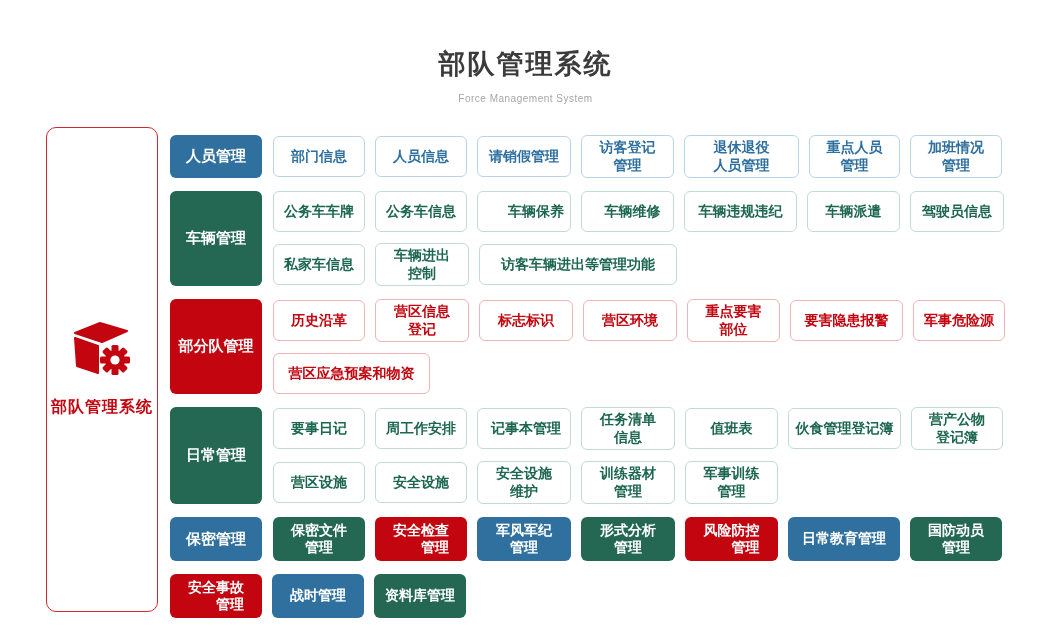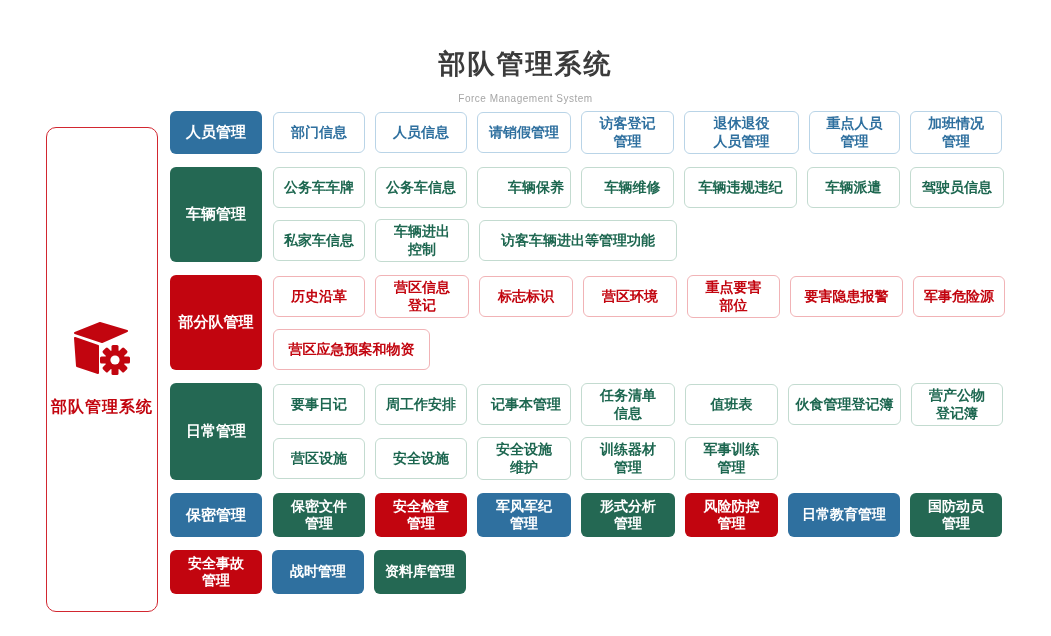--- a/index.html
+++ b/index.html
@@ -23,41 +23,41 @@
   .title{font-size:27px;font-weight:700;color:#3b3b3b;letter-spacing:2px;}
   .subtitle{margin-top:11px;font-size:10px;color:#a6a6a6;letter-spacing:0.5px;}
 
   .sidebar{
     position:absolute;left:46px;top:127px;width:112px;height:485px;
     border:1px solid #d22730;border-radius:10px;background:#fff;
     display:flex;flex-direction:column;align-items:center;justify-content:center;gap:15px;
   }
   .sidebar-label{color:var(--red);font-size:16px;font-weight:700;letter-spacing:1px;}
 
-  .groups{position:absolute;left:170px;top:111px;width:860px;}
+  .groups{position:absolute;left:170px;top:135px;width:860px;}
   .grow{display:flex;gap:11px;margin-bottom:13px;align-items:stretch;}
   .cat{
     flex:0 0 92px;border-radius:6px;color:#fff;
     display:flex;align-items:center;justify-content:center;
     font-size:15px;font-weight:700;text-align:center;white-space:pre-line;
   }
   .subrows{display:flex;flex-direction:column;gap:11px;justify-content:center;}
   .subrow{display:flex;gap:10px;align-items:center;}
   .item{
     border-radius:6px;display:flex;align-items:center;justify-content:center;
     text-align:center;font-size:14px;font-weight:700;white-space:pre-line;
     line-height:1.25;min-height:41px;padding:3px 4px;flex:0 0 auto;
   }
   .outline{background:#fff;border:1px solid #ccc;}
   .t-blue{color:var(--blue);border-color:var(--blue-border);}
   .t-green{color:var(--green-text);border-color:var(--green-border);}
   .t-red{color:var(--red);border-color:var(--red-border);}
   .s-blue{background:var(--blue);}
   .s-green{background:var(--green);}
-  .s-red{background:var(--red);}
+  .s-red{background:var(--red);text-align:right;}
   .solid{color:#fff;min-height:44px;}
 </style>
 </head>
 <body>
 
 <div class="header">
   <div class="title">部队管理系统</div>
   <div class="subtitle">Force Management System</div>
 </div>
 

